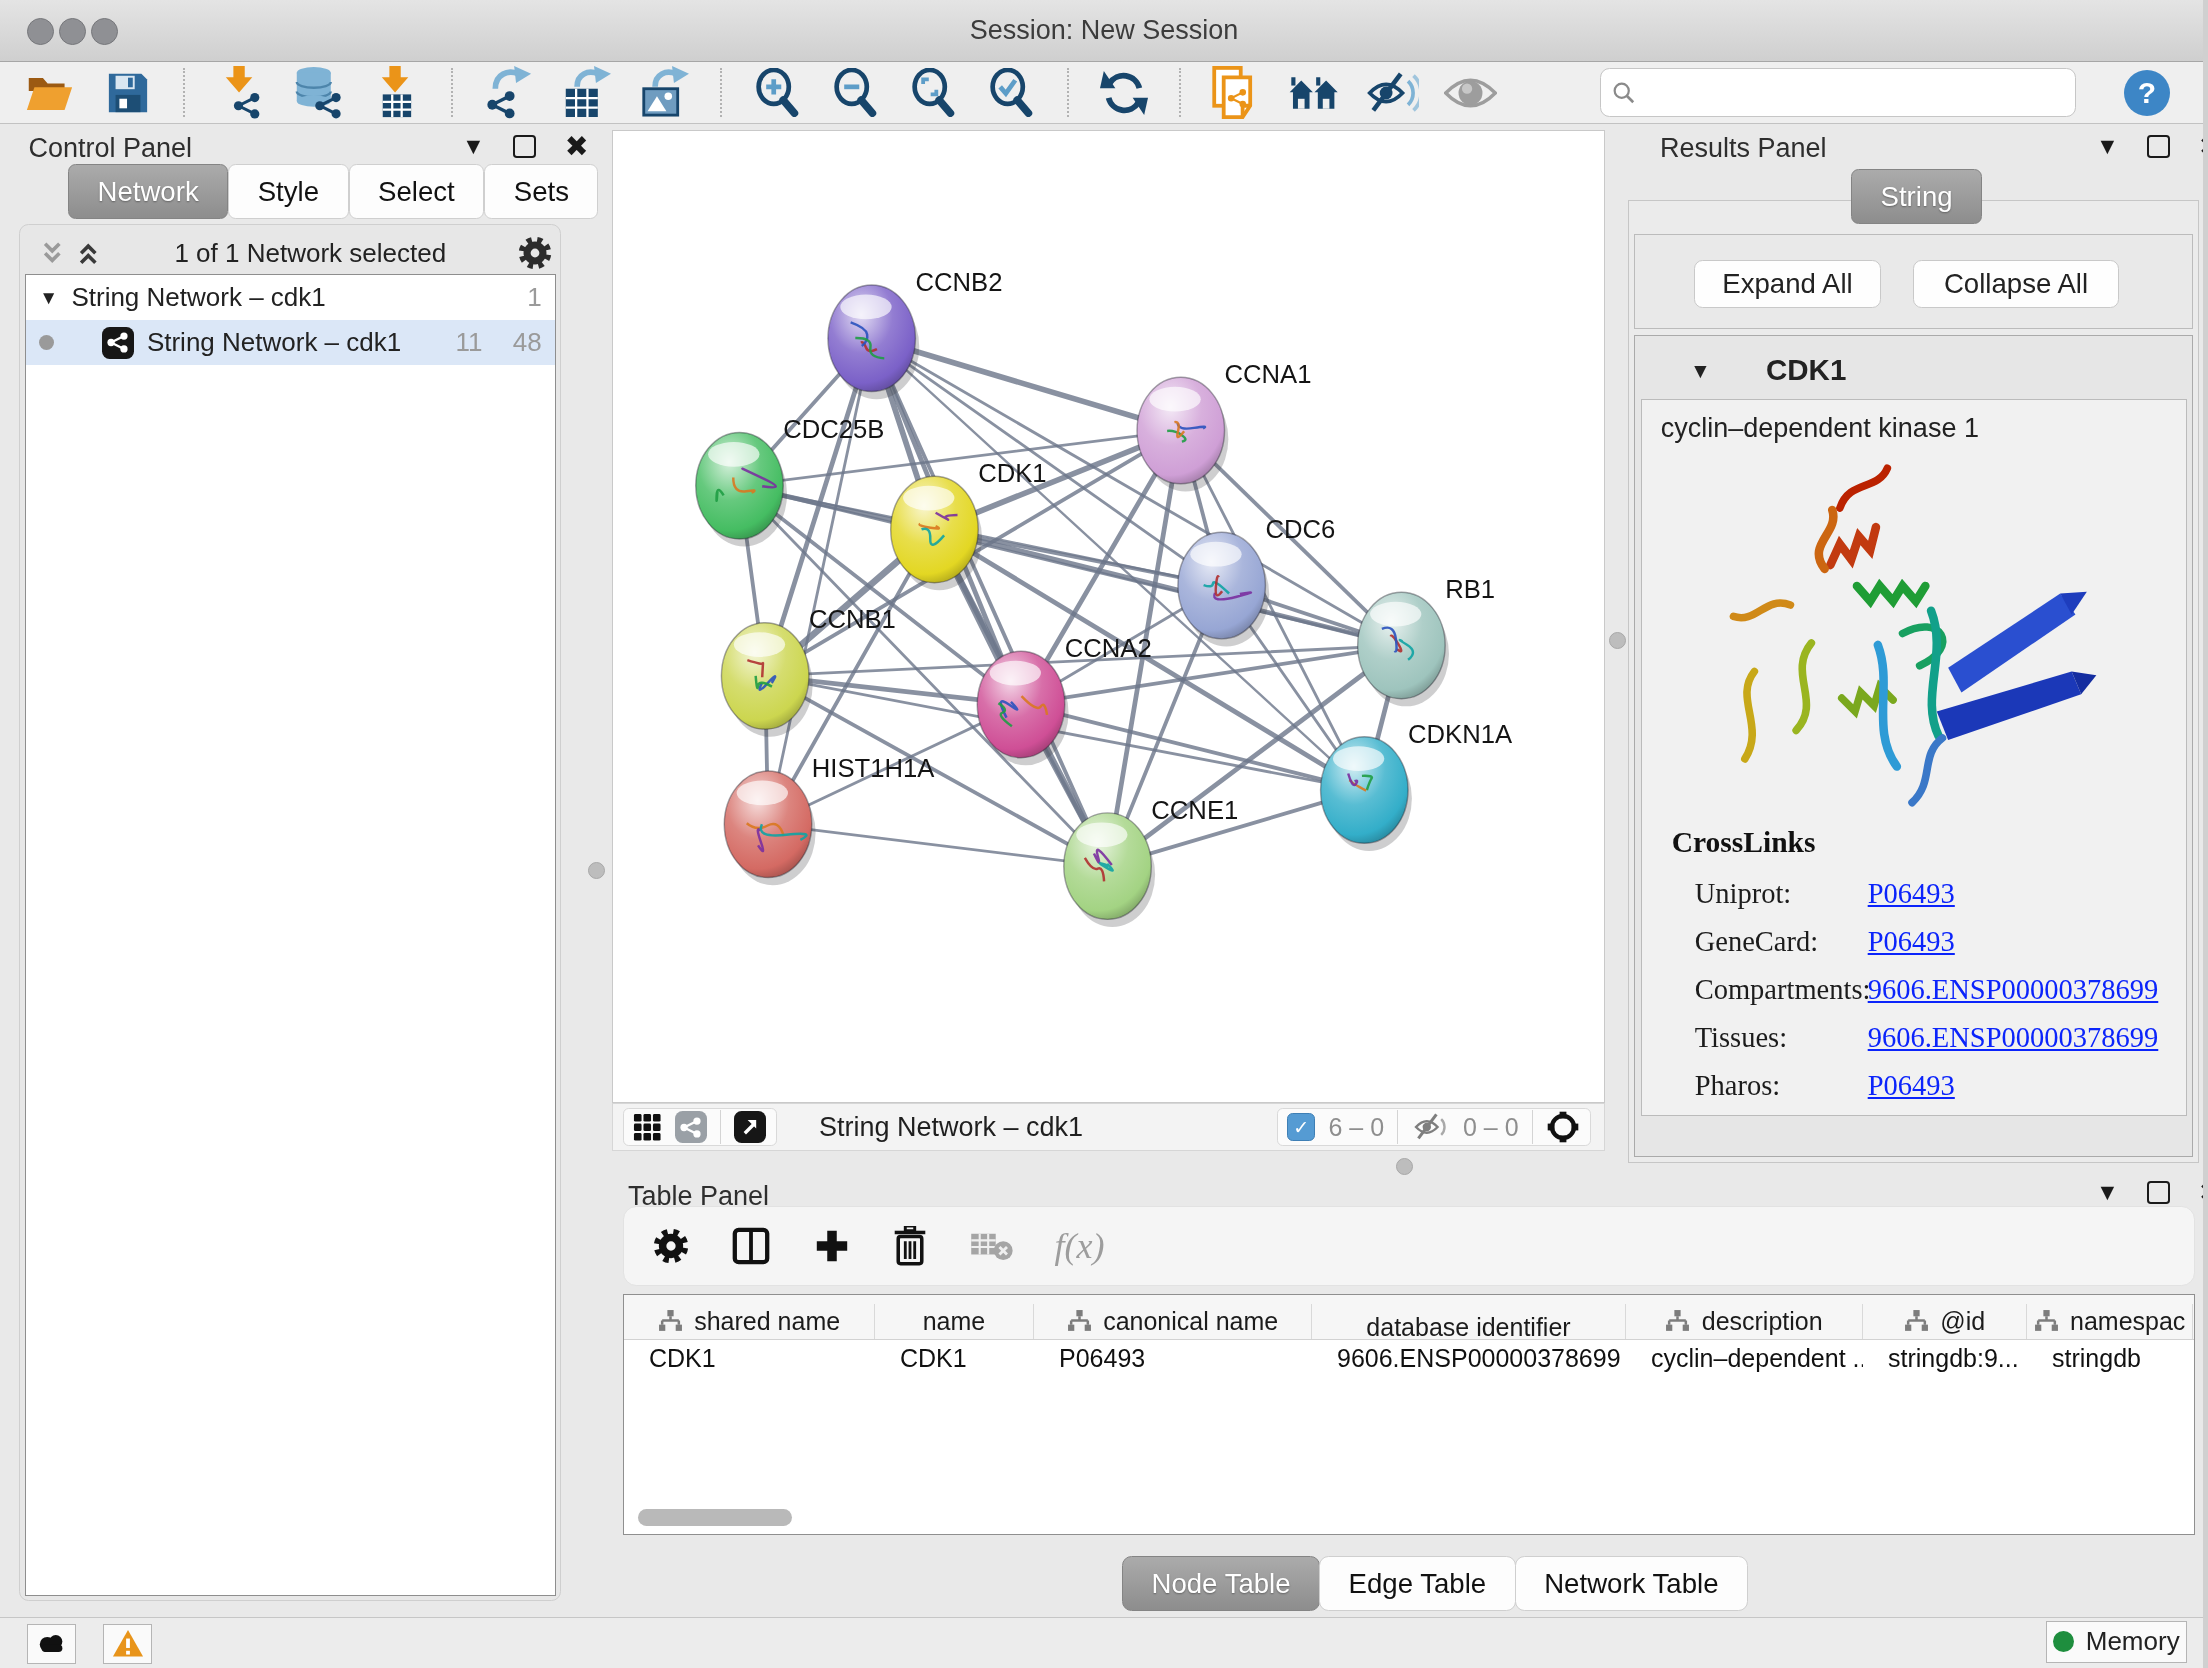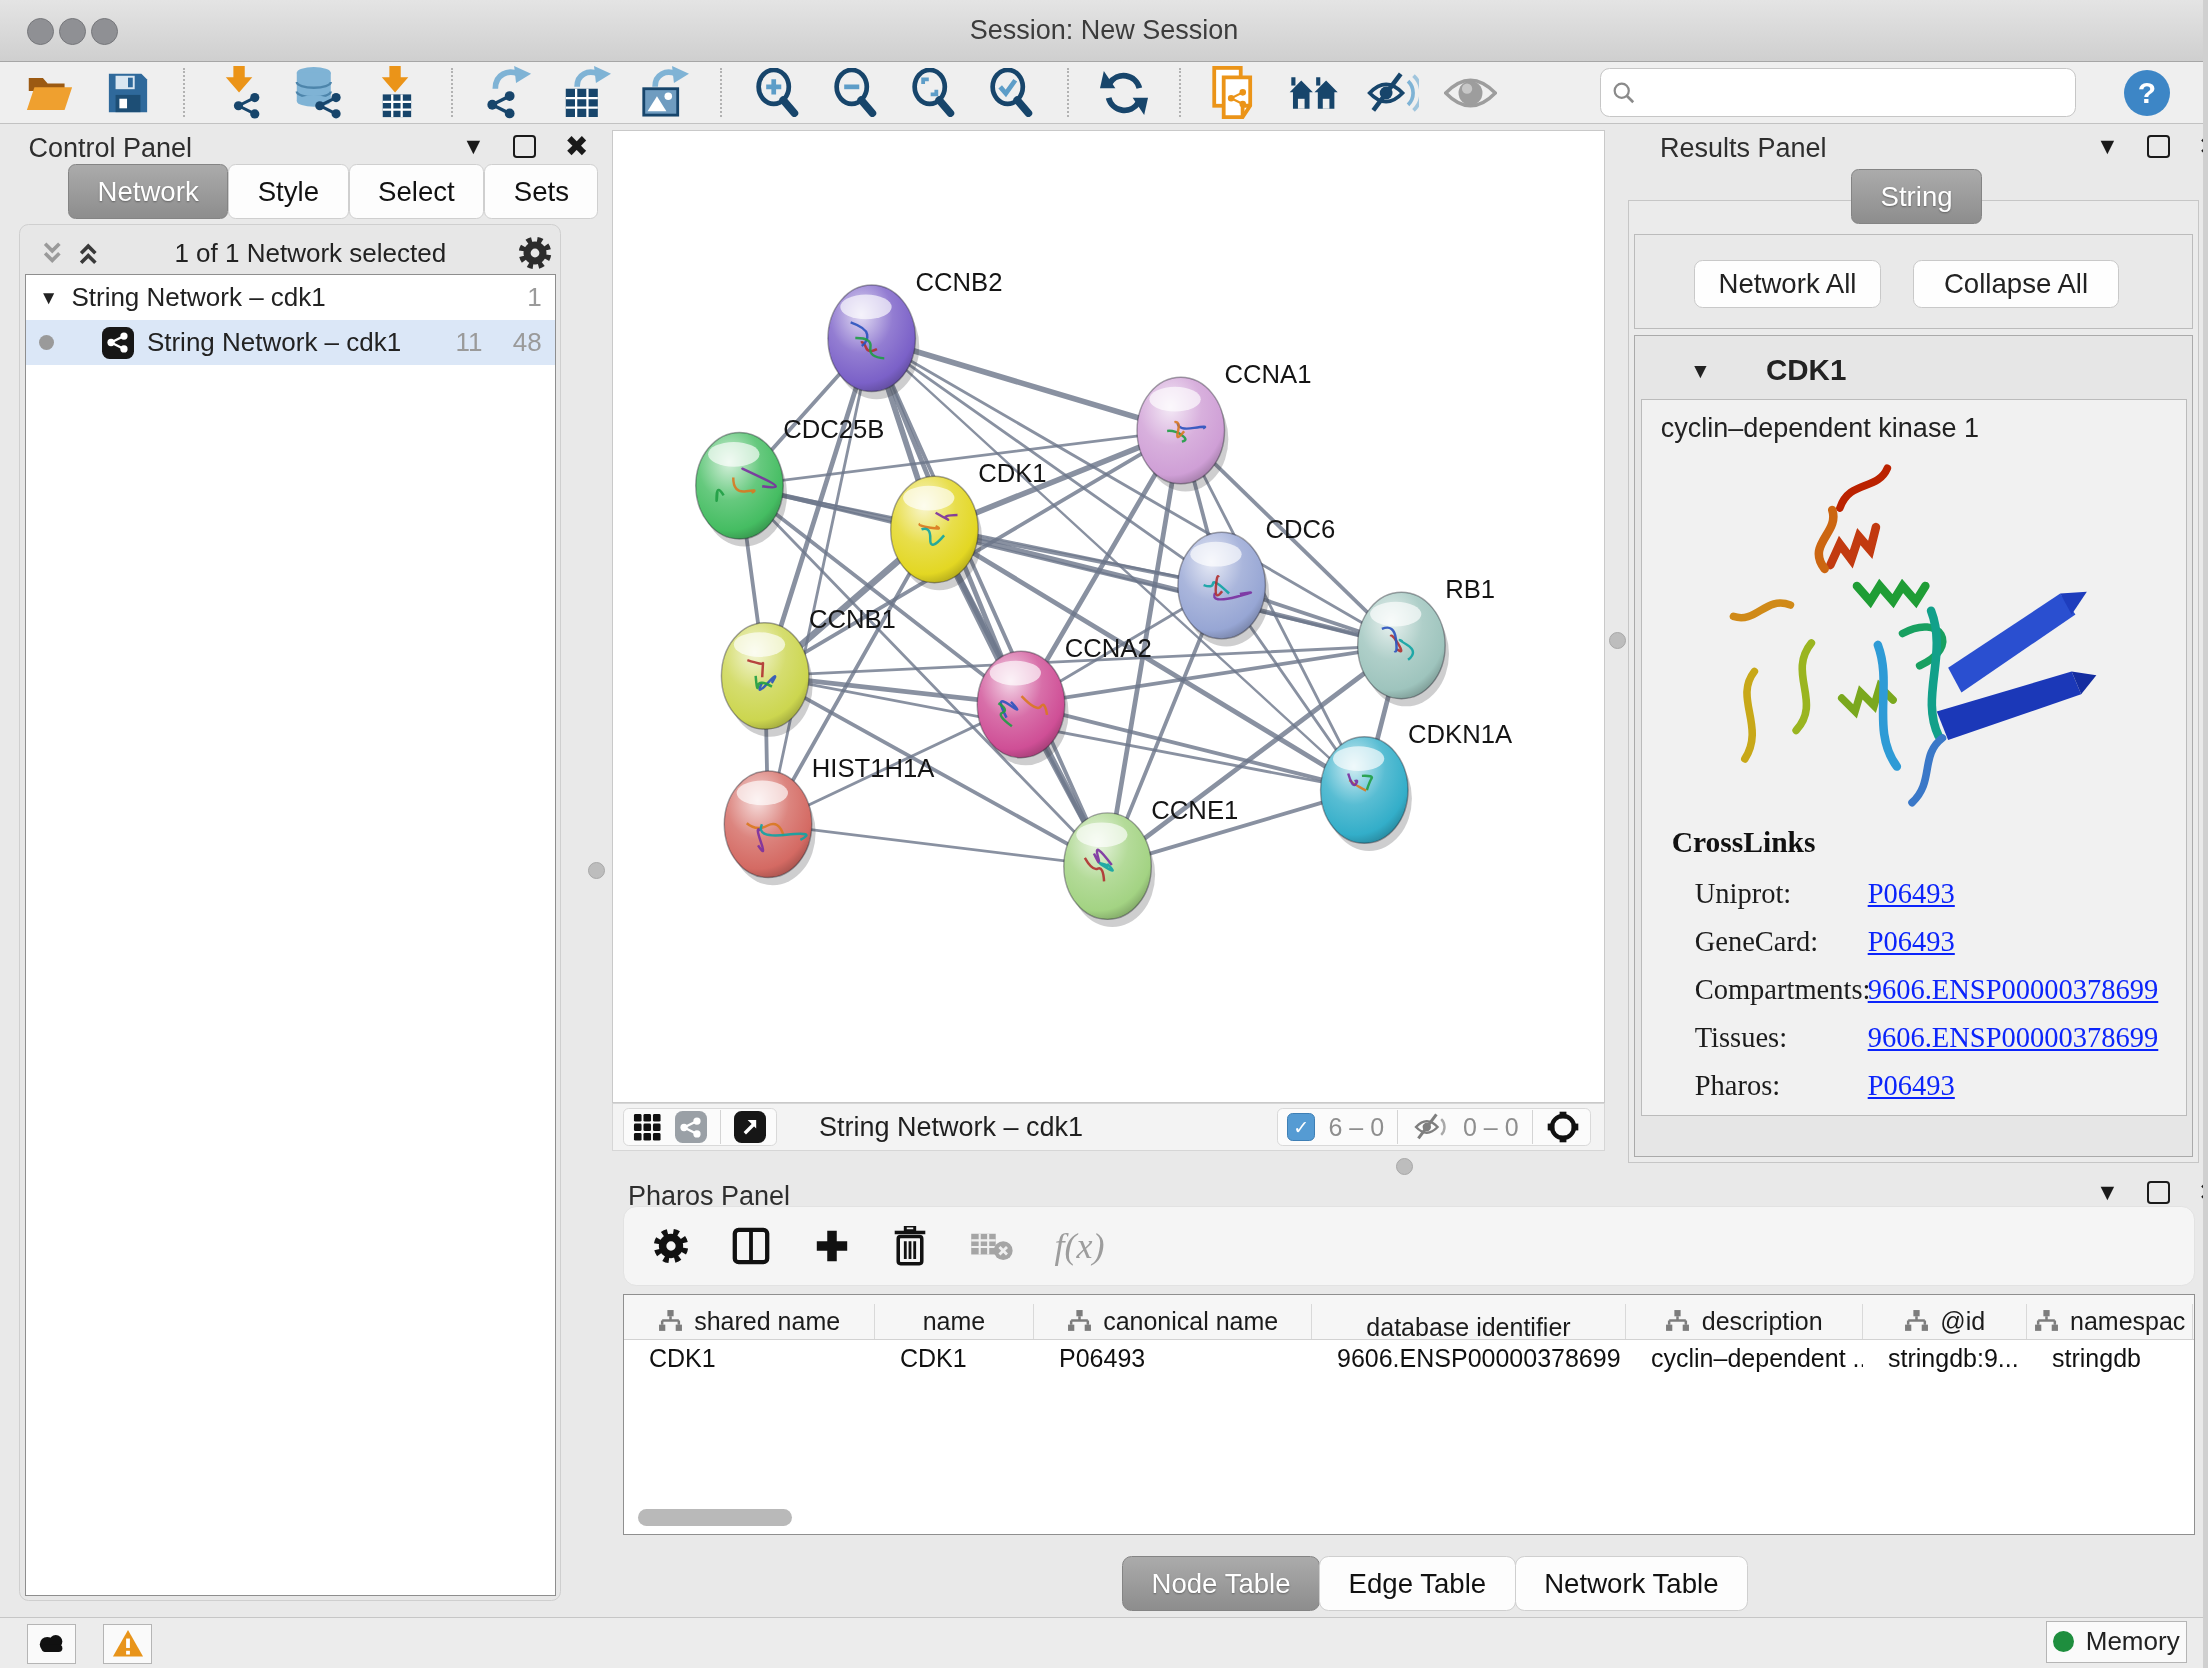--- a/index.html
+++ b/index.html
@@ -607,21 +607,21 @@
 
   <div class="abs ptitle" style="left:1660px;top:133px">Results Panel</div>
   <div class="winctl" style="left:2096px;top:133px">
     <span class="wc-min">▼</span>
     <span class="wc-float"></span>
     <span class="wc-close">✖</span>
   </div>
   <div class="abs rp-box"></div>
   <div class="abs tab active" style="left:1851px;top:169px;z-index:3">String</div>
   <div class="abs rp-expandbox">
-    <div class="rp-btn" style="left:59px;width:185px">Network All</div>
+    <div class="rp-btn" style="left:59px;width:185px">Expand All</div>
     <div class="rp-btn" style="left:278px;width:204px">Collapse All</div>
   </div>
   <div class="abs rp-cdk1">
     <div style="position:absolute;left:55px;top:23px;font-size:21px">▼</div>
     <div style="position:absolute;left:131px;top:17px;font-size:29.5px;font-weight:bold">CDK1</div>
     <div class="rp-inner">
       <div style="position:absolute;left:19px;top:13.3px;font-size:27px">cyclin–dependent kinase 1</div>
       <svg width="409" height="380" viewBox="0 0 430 400" style="position:absolute;left:57px;top:53px">
         <g fill="none" stroke-linecap="round">
           <path d="M148 58 C158 28, 188 40, 198 16" stroke="#bb2200" stroke-width="8"></path>
@@ -661,21 +661,21 @@
             <a class="xlink">9606.ENSP00000378699</a>
           </div>
           <div class="xrow">
             <span class="xlabel">Pharos:</span>
             <a class="xlink">P06493</a>
           </div>
         </div>
     </div>
   </div>
 
-  <div class="abs ptitle" style="left:628px;top:1181px">Pharos Panel</div>
+  <div class="abs ptitle" style="left:628px;top:1181px">Table Panel</div>
   <div class="winctl" style="left:2096px;top:1179px">
     <span class="wc-min">▼</span>
     <span class="wc-float"></span>
     <span class="wc-close">✖</span>
   </div>
   <div class="abs tp-toolbar">
     <svg width="36" height="36" viewBox="0 0 24 24" color="#111">
         <use href="#sym-gear"></use>
       </svg>
     <svg width="40" height="40" viewBox="0 0 42 42">

